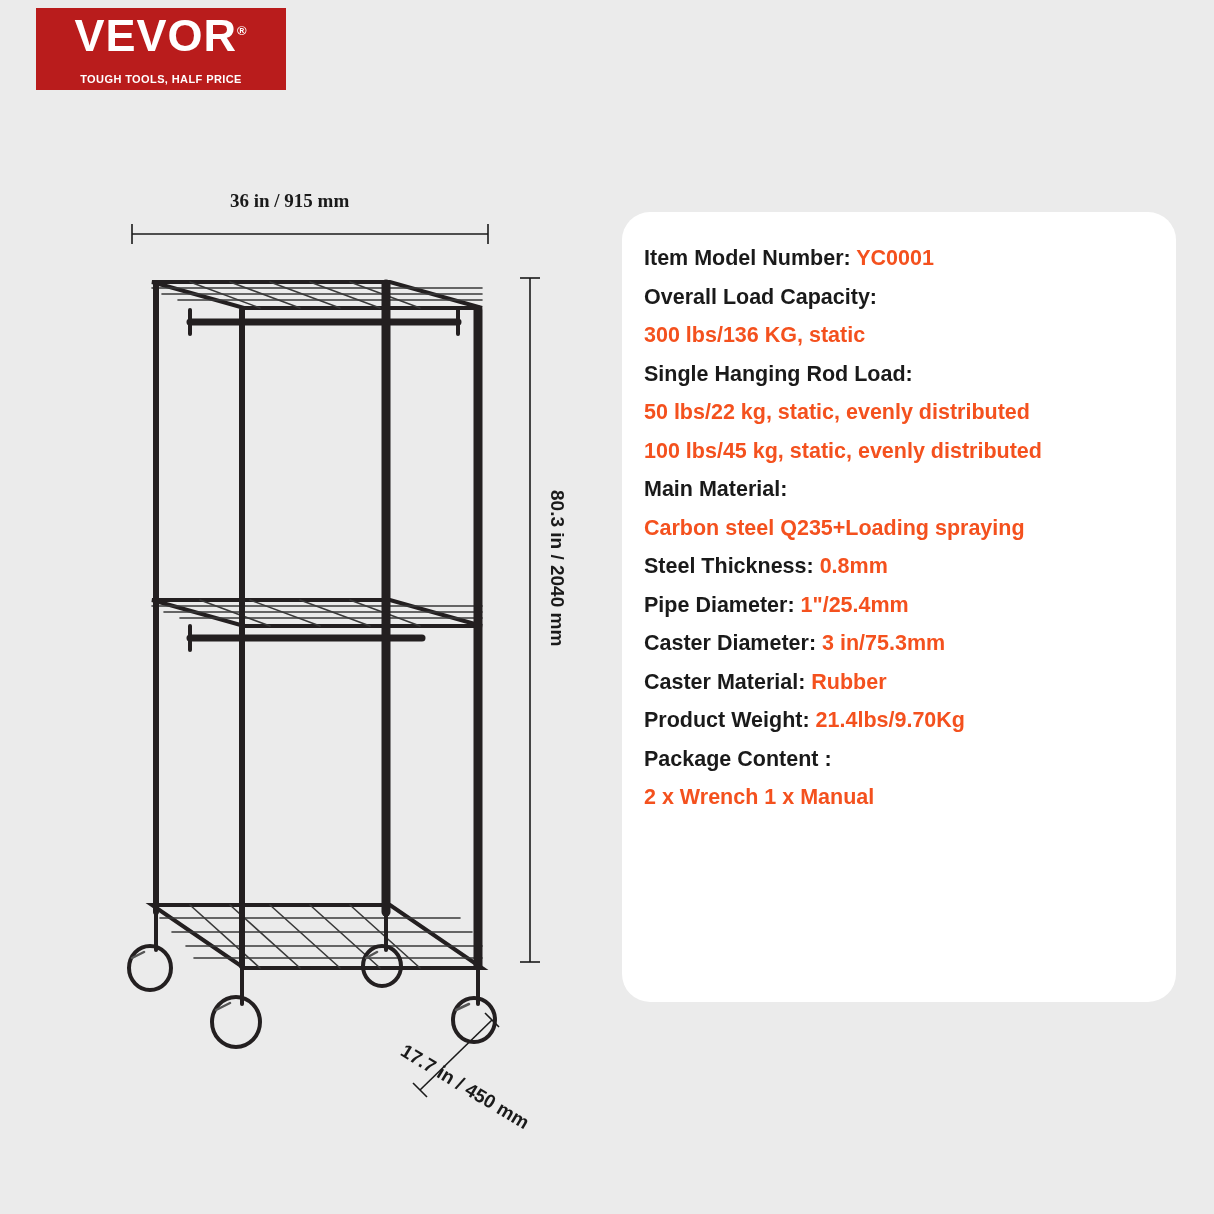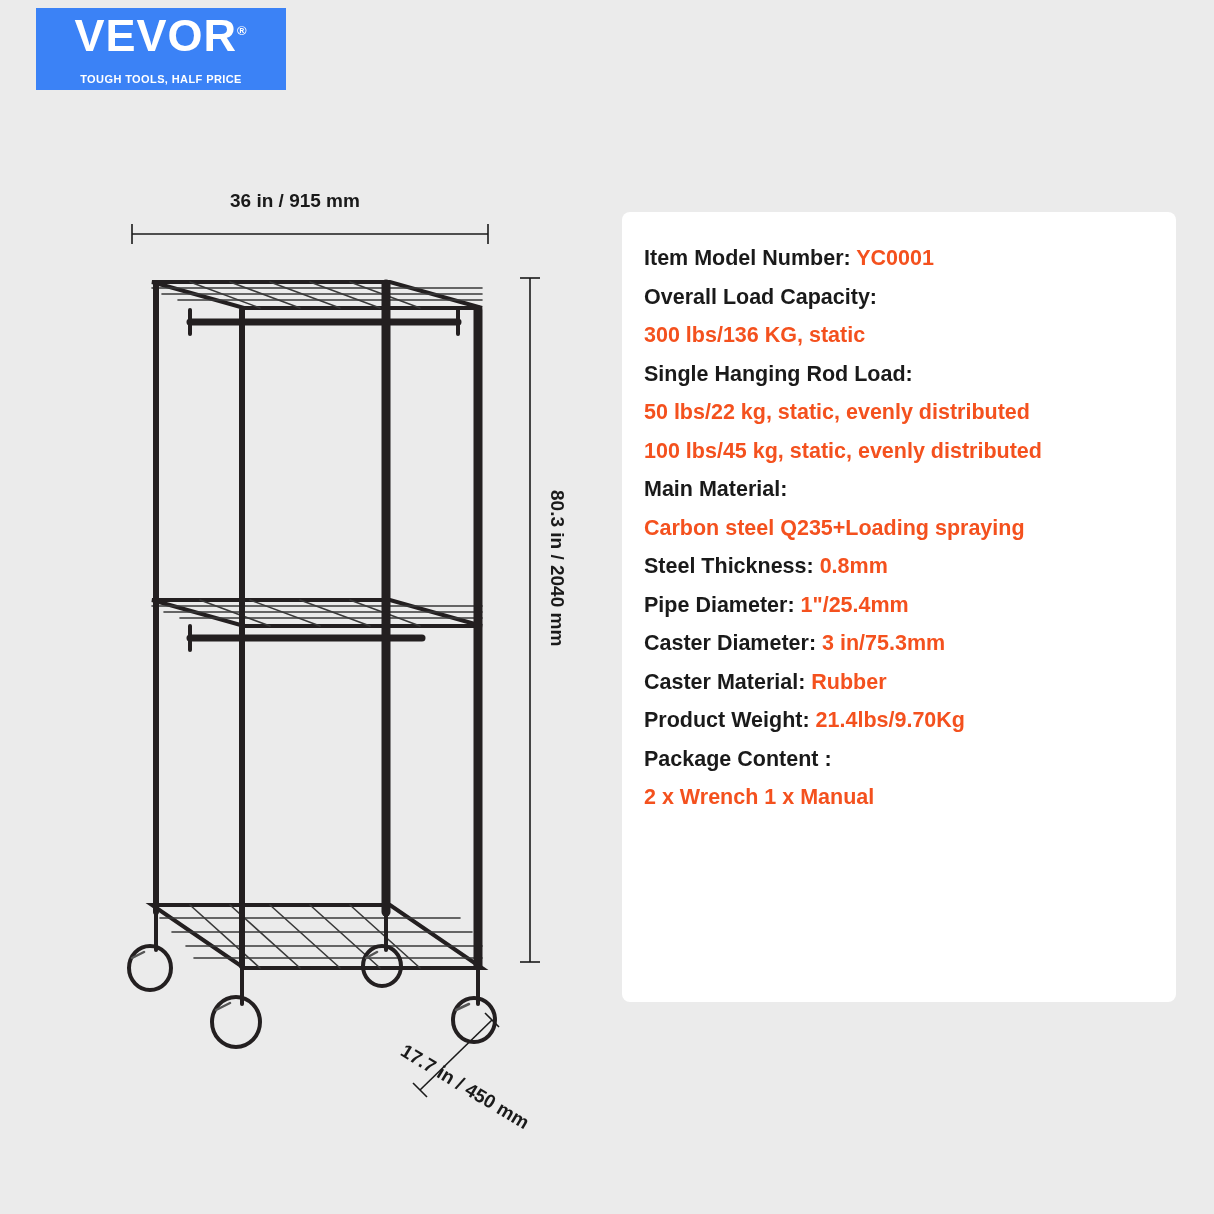--- a/index.html
+++ b/index.html
@@ -15,21 +15,21 @@
     position: relative;
   }
 
   
   .logo-box {
     position: absolute;
     left: 36px;
     top: 8px;
     width: 250px;
     height: 82px;
-    background: #3b82f6;
+    background: #b91c1c;
     display: flex;
     flex-direction: column;
     align-items: center;
     justify-content: center;
   }
   .logo-word {
     color: #ffffff;
     font-size: 45px;
     font-weight: bold;
     letter-spacing: 1px;
@@ -60,21 +60,21 @@
   }
   .diagram svg { display: block; }
 
   .dim-label {
     position: absolute;
     font-size: 19px;
     font-weight: bold;
     color: #1a1a1a;
     white-space: nowrap;
   }
-  #dim-width { left: 140px; top: 30px; }
+  #dim-width { left: 140px; top: 30px; font-family: Liberation Serif, serif; }
   #dim-height {
     left: 456px;
     top: 330px;
     writing-mode: vertical-rl;
     text-orientation: mixed;
   }
   #dim-depth {
     left: 318px;
     top: 880px;
     transform: rotate(31deg);
@@ -82,21 +82,21 @@
   }
 
   
   .spec-card {
     position: absolute;
     left: 622px;
     top: 212px;
     width: 554px;
     height: 790px;
     background: #ffffff;
-    border-radius: 8px;
+    border-radius: 28px;
     box-sizing: border-box;
     padding: 36px 0 0 22px;
   }
   .spec-list {
     list-style: none;
     margin: 0;
     padding: 0;
   }
   .spec-list li {
     font-size: 21.5px;

